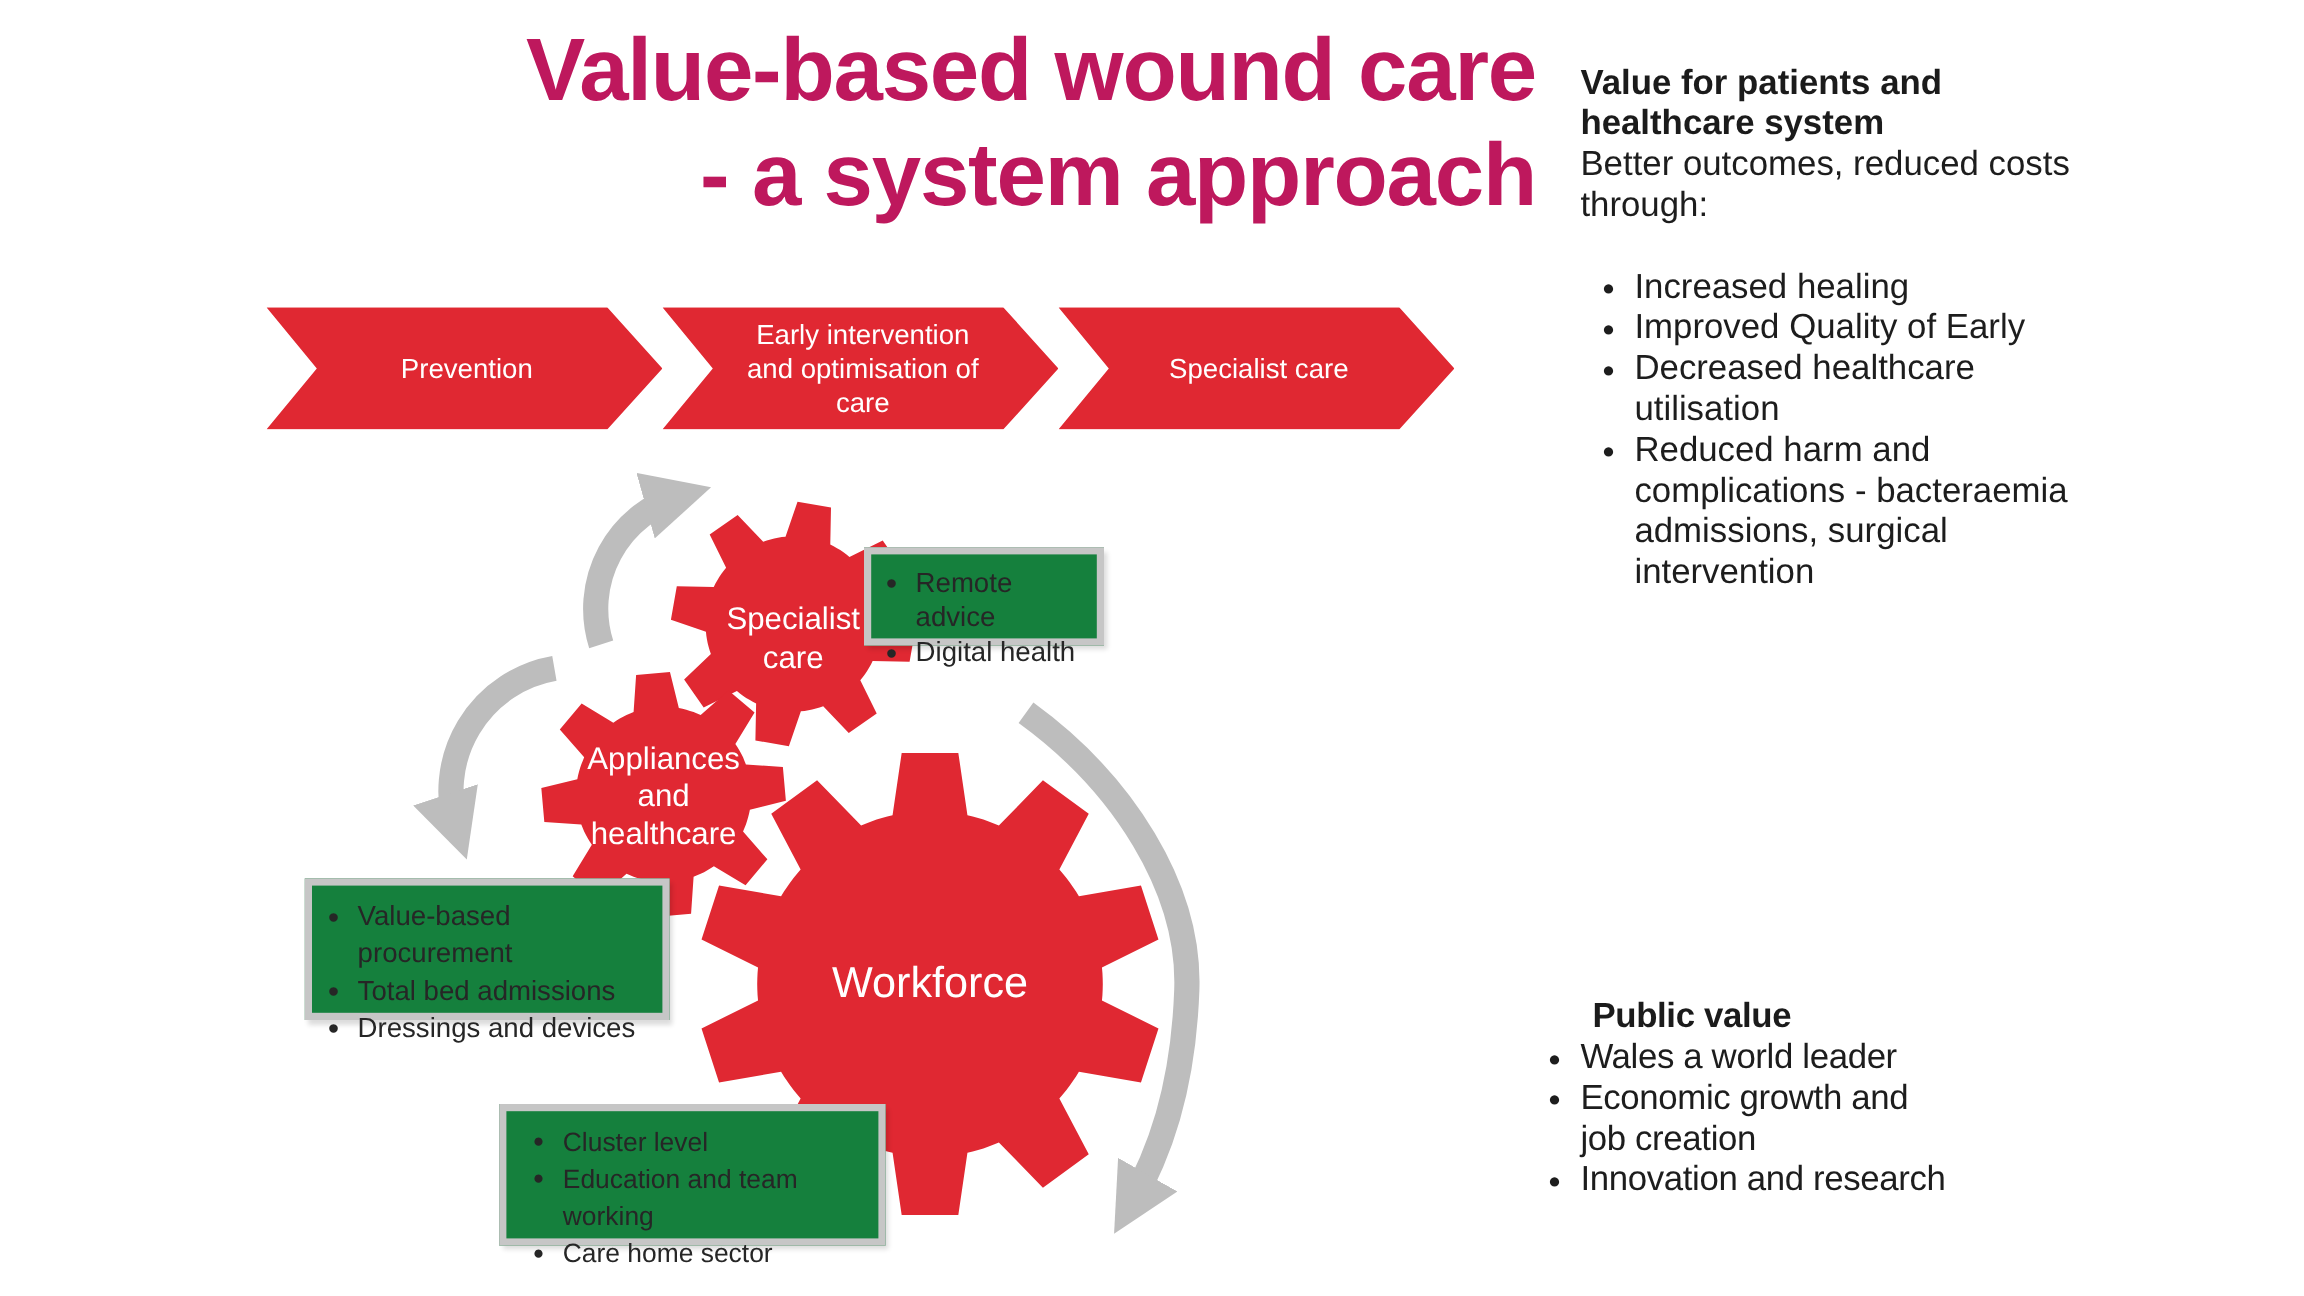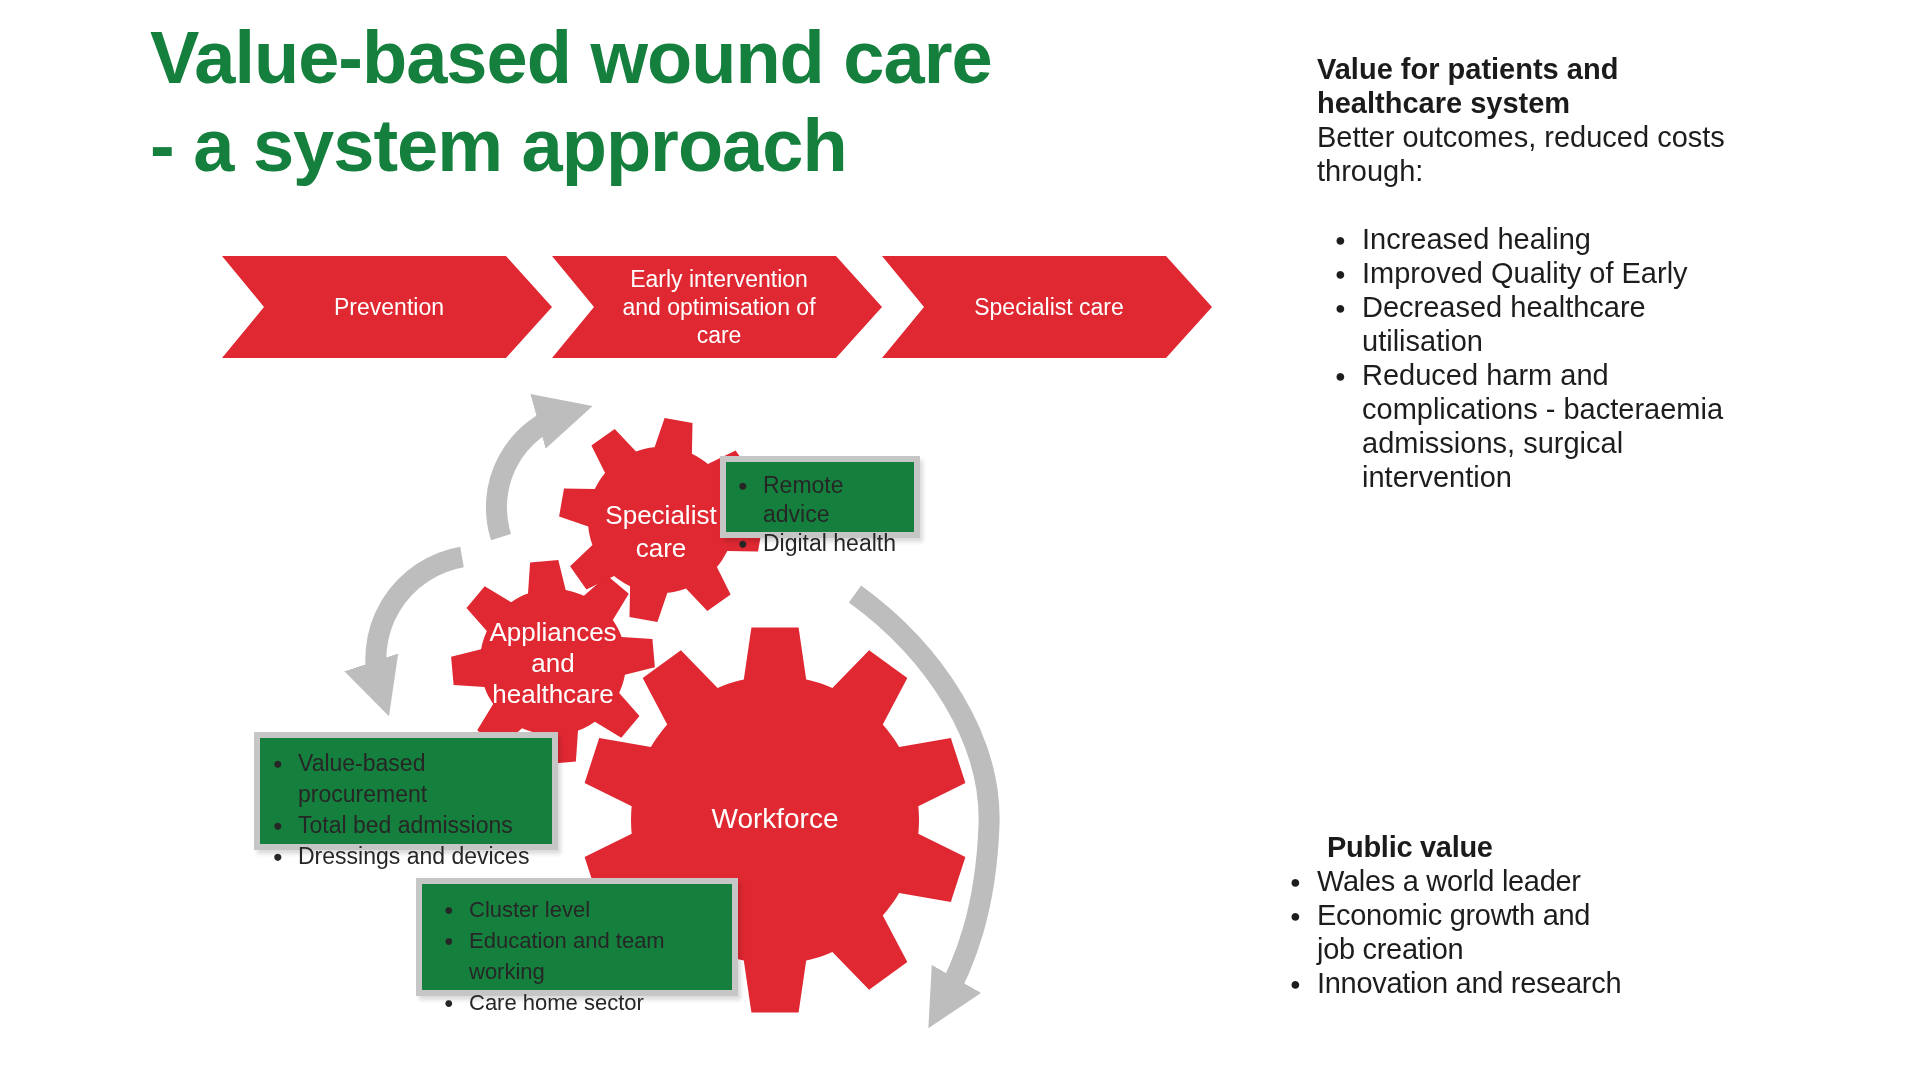--- a/index.html
+++ b/index.html
@@ -5,22 +5,22 @@
   html,body{margin:0;padding:0;}
   body{
     width:1920px;height:1080px;position:relative;overflow:hidden;
     background:#ffffff;font-family:"Liberation Sans",sans-serif;
     --red:#e02832;--gray:#bdbdbd;--border:#c6c6c6;--ink:#222222;
   }
   .abs{position:absolute;}
 
   
   .title{
-    left:150px;top:14px;width:1130px;text-align:left;
-    font-size:74px;line-height:88px;font-weight:bold;color:#15803d;
+    left:150px;top:14px;width:1130px;text-align:right;
+    font-size:74px;line-height:88px;font-weight:bold;color:#be185d;
     letter-spacing:-1px;
   }
 
   
   .chevron{
     top:256px;height:102px;width:330px;background:var(--red);
     color:#ffffff;font-size:23px;line-height:28px;text-align:center;
     display:flex;align-items:center;justify-content:center;
     box-sizing:border-box;padding:0 52px 0 56px;
     clip-path:polygon(0 0, calc(100% - 46px) 0, 100% 50%, calc(100% - 46px) 100%, 0 100%, 42px 50%);
@@ -32,33 +32,33 @@
   
   #canvas{left:0;top:0;}
   .garrow{fill:none;stroke:var(--gray);stroke-width:21px;}
   .arrowhead{fill:var(--gray);}
   .gear{fill:var(--red);}
 
   
   .gear-label{color:#ffffff;text-align:center;}
   #lbl-specialist{left:586px;top:499px;width:150px;font-size:26px;line-height:33px;}
   #lbl-appliances{left:478px;top:617px;width:150px;font-size:26px;line-height:31px;}
-  #lbl-workforce{left:675px;top:803px;width:200px;font-size:28px;line-height:32px;}
+  #lbl-workforce{left:675px;top:803px;width:200px;font-size:36px;line-height:32px;}
 
   
   .box{
     background:#15803d;border:6px solid var(--border);box-sizing:border-box;
     box-shadow:3px 4px 4px rgba(0,0,0,0.14);color:#262626;
   }
   .box ul{list-style:none;margin:0;padding:0;}
   .box li{position:relative;padding-left:25px;}
   .box li::before{content:"\25CF";position:absolute;left:0;top:0;font-size:0.72em;}
   #box-specialist{left:720px;top:456px;width:200px;height:82px;font-size:23px;line-height:29px;padding:9px 4px 9px 12px;}
   #box-appliances{left:254px;top:732px;width:304px;height:118px;font-size:23px;line-height:31px;padding:10px 4px 6px 13px;}
-  #box-workforce{left:416px;top:878px;width:322px;height:118px;font-size:22px;line-height:31px;padding:10px 4px 10px 22px;}
+  #box-workforce{left:416px;top:920px;width:322px;height:118px;font-size:22px;line-height:31px;padding:10px 4px 10px 22px;}
 
   
   .panel{color:#1d1d1d;font-size:29px;line-height:34px;}
   .panel h3{margin:0;font-size:29px;line-height:34px;font-weight:bold;color:#1b1b1b;}
   .panel p{margin:0;}
   .panel ul{list-style:none;margin:0;padding:0;}
   .panel li{position:relative;}
   .panel li::before{content:"\25CF";position:absolute;left:-27px;top:1px;font-size:0.62em;}
   #panel-patients{left:1317px;top:52px;width:410px;}
   #panel-patients ul{margin-top:34px;margin-left:45px;}

